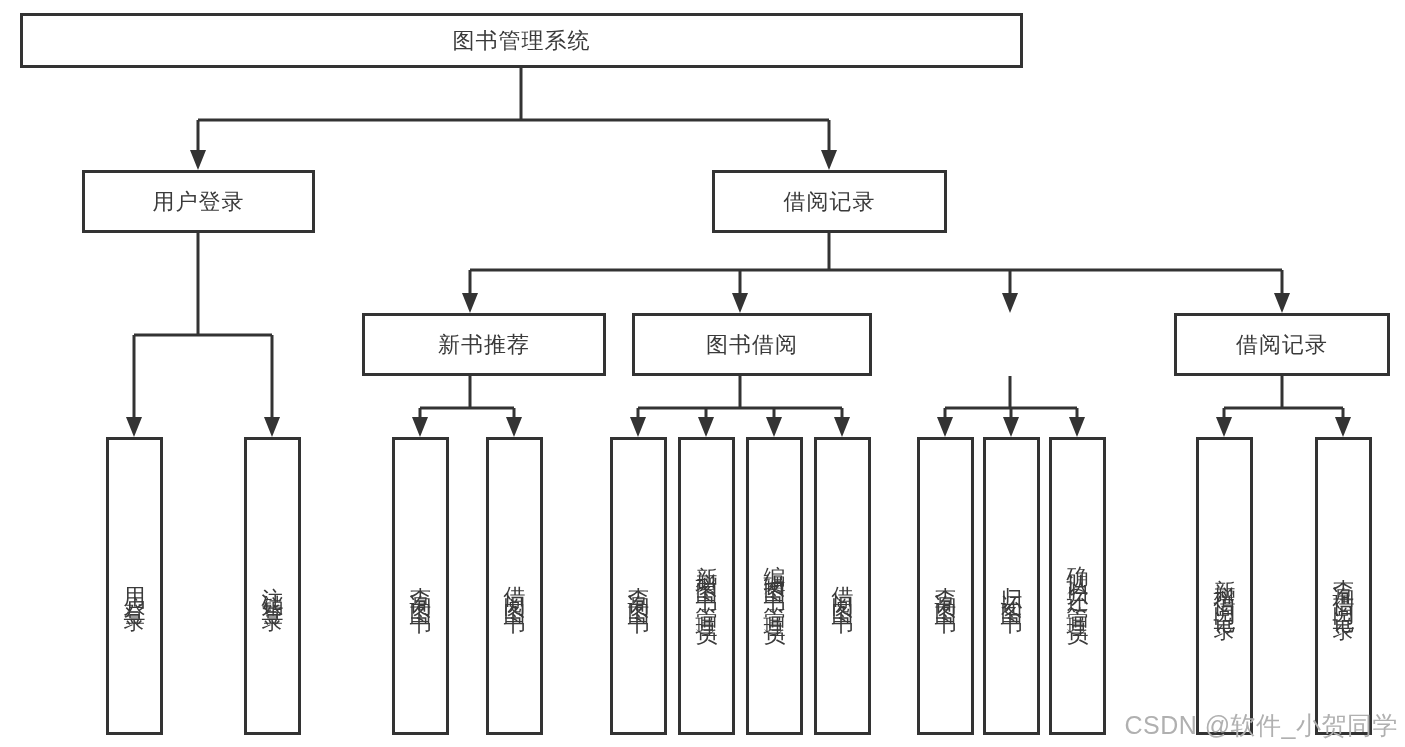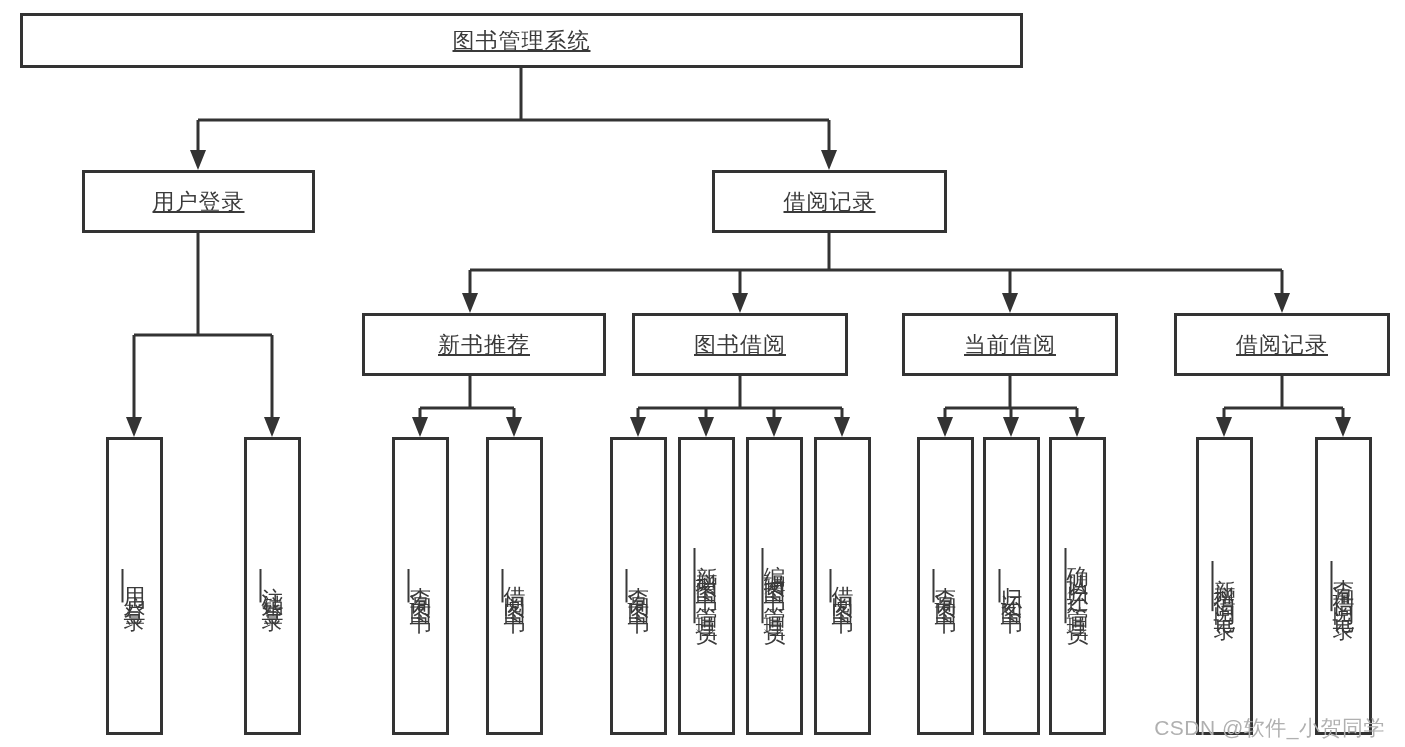--- a/index.html
+++ b/index.html
@@ -32,34 +32,33 @@
     box-sizing: border-box;
     background: #ffffff;
     border: 3px solid #333333;
     display: flex;
     align-items: center;
     justify-content: center;
     font-size: 22px;
     letter-spacing: 1px;
     z-index: 2;
     white-space: nowrap;
-    text-decoration: underline;
   }
   .vbox {
     writing-mode: vertical-rl;
     text-orientation: mixed;
     letter-spacing: 0.38em;
     font-size: 22px;
     white-space: normal;
   }
   .watermark {
     position: absolute;
-    right: 20px;
+    right: 7px;
     bottom: 5px;
-    font-size: 21px;
+    font-size: 25px;
     letter-spacing: 0.5px;
     color: #b0b0b0;
     z-index: 5;
     pointer-events: none;
   }
 </style>
 </head>
 <body>
 
 <div class="stage">
@@ -125,22 +124,21 @@
     <polygon points="1216,417 1232,417 1224,437"></polygon>
     <polygon points="1335,417 1351,417 1343,437"></polygon>
   </svg>
 
   <div class="box" style="left:20px; top:13px; width:1003px; height:55px">图书管理系统</div>
 
   <div class="box" style="left:82px; top:170px; width:233px; height:63px">用户登录</div>
   <div class="box" style="left:712px; top:170px; width:235px; height:63px">借阅记录</div>
 
   <div class="box" style="left:362px; top:313px; width:244px; height:63px">新书推荐</div>
-  <div class="box" style="left:632px; top:313px; width:216px; height:63px">图书借阅</div>
-  <div class="box" style="left:902px; top:313px; width:216px; height:63px">当前借阅</div>
+  <div class="box" style="left:632px; top:313px; width:240px; height:63px">图书借阅</div>
   <div class="box" style="left:1174px; top:313px; width:216px; height:63px">借阅记录</div>
 
   <div class="box vbox" style="left:106px; top:437px; width:57px; height:298px">用户登录</div>
   <div class="box vbox" style="left:244px; top:437px; width:57px; height:298px">注销登录</div>
 
   <div class="box vbox" style="left:392px; top:437px; width:57px; height:298px">查询图书</div>
   <div class="box vbox" style="left:486px; top:437px; width:57px; height:298px">借阅图书</div>
 
   <div class="box vbox" style="left:610px; top:437px; width:57px; height:298px">查询图书</div>
   <div class="box vbox" style="left:678px; top:437px; width:57px; height:298px">新增图书（管理员）</div>

